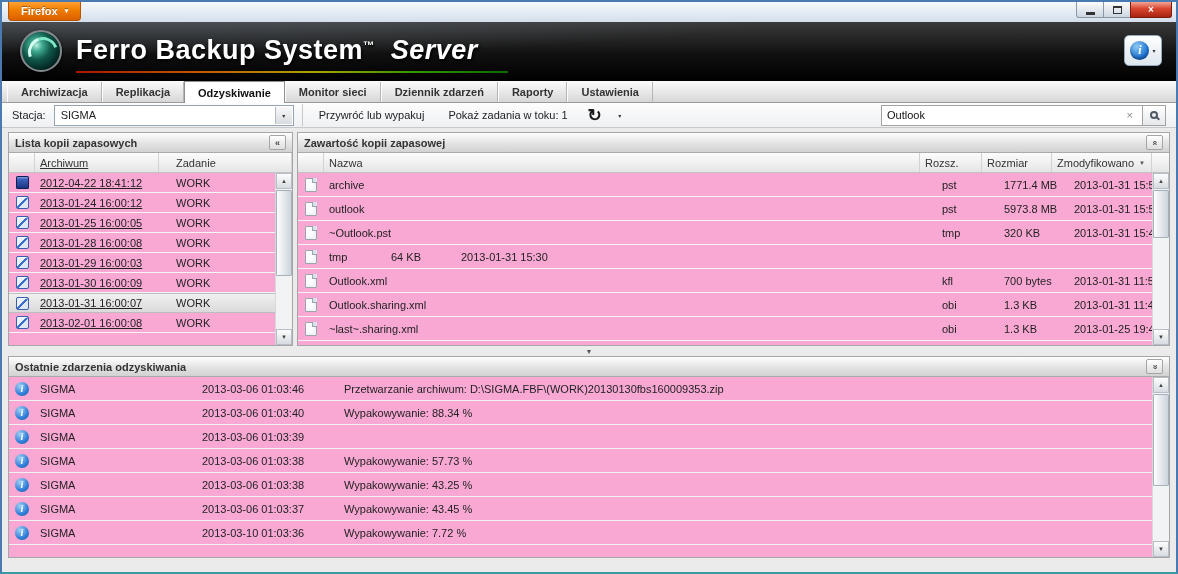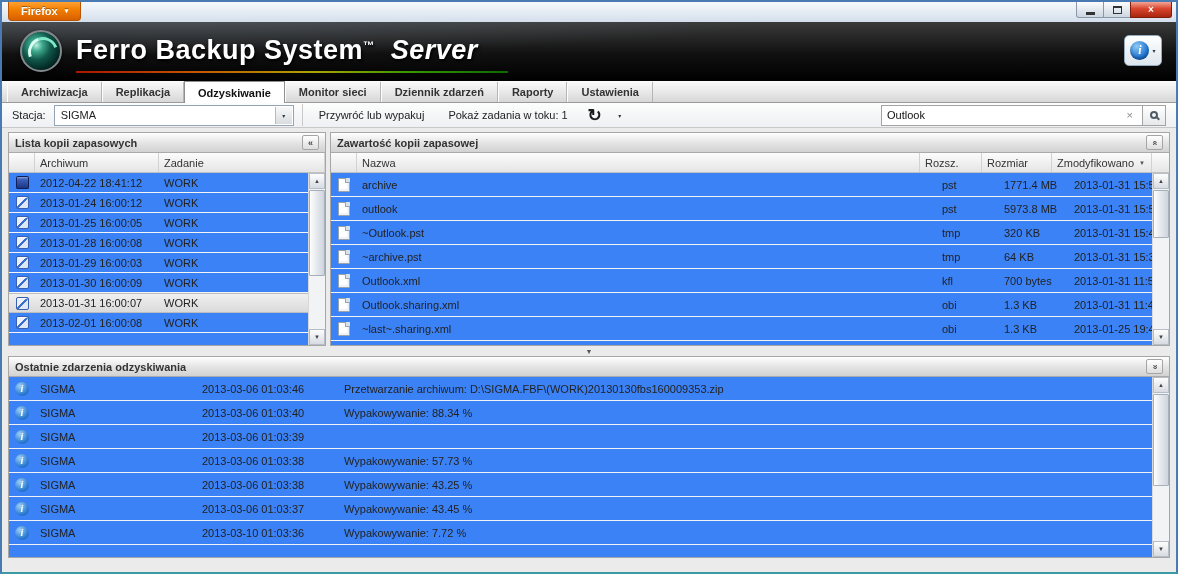--- a/index.html
+++ b/index.html
@@ -133,21 +133,21 @@
   .mag{ width:8px; height:8px; border:2px solid #4f5a66; border-radius:50%; position:relative; }
   .mag::after{
     content:""; position:absolute; width:5px; height:2px; background:#4f5a66;
     right:-4px; bottom:-2px; transform:rotate(45deg);
   }
   
   .main{ display:flex; gap:4px; padding:4px 6px 0 6px; height:218px; }
   .panel{
     border:1px solid #a6a6a6; background:#fff; display:flex; flex-direction:column; overflow:hidden;
   }
-  .left-panel{ width:318px; }
+  .left-panel{ width:285px; }
   .right-panel{ flex:1; }
   .panel-header{
     height:20px; flex:0 0 20px; display:flex; align-items:center; padding:0 6px;
     background:linear-gradient(#ffffff,#e3e3e3 55%,#d2d2d2); border-bottom:1px solid #aaa;
     font-weight:bold; color:#333;
   }
   .collapse-btn{
     margin-left:auto; width:17px; height:15px; border:1px solid #a5a5a5; border-radius:2px;
     background:linear-gradient(#fff,#ddd); color:#444; font-size:9px; font-weight:bold;
     display:flex; align-items:center; justify-content:center;
@@ -156,32 +156,32 @@
   .rot-down{ display:inline-block; transform:rotate(-90deg); }
   .theader{
     height:20px; flex:0 0 20px; display:flex;
     background:linear-gradient(#fcfcfc,#e5e5e5); border-bottom:1px solid #c2c2c2; color:#333;
   }
   .hcell{
     display:flex; align-items:center; padding:0 5px;
     border-right:1px solid #d2d2d2; white-space:nowrap; overflow:hidden;
   }
   .sort-arrow{ font-size:6px; color:#555; margin-left:5px; }
-  .rows{ position:relative; flex:1; background:#3b82f6; overflow:hidden; }
+  .rows{ position:relative; flex:1; background:#f9a8d4; overflow:hidden; }
   .lrow{ height:20px; display:flex; align-items:center; border-bottom:1px solid #f5f5f5; }
   .lrow.selected{
     background:linear-gradient(#f0f0f0,#dadada);
     border-top:1px solid #bdbdbd; border-bottom:1px solid #bdbdbd;
   }
   .rrow{ height:24px; display:flex; align-items:center; border-bottom:1px solid #f4f4f4; }
   .brow{ height:24px; display:flex; align-items:center; border-bottom:1px solid #f2f2f2; }
   .cell{ padding:0 5px; white-space:nowrap; overflow:hidden; display:flex; align-items:center; }
   .lc-icon{ width:26px; justify-content:center; }
-  .lc-arch{ width:124px; }
-  .lc-task{ flex:1; }
+  .lc-arch{ width:124px;text-decoration:underline; }
+  .lc-task{ flex:1;margin-left:12px; }
   .rc-icon{ width:26px; justify-content:center; }
   .rc-name{ flex:1; }
   .rc-ext{ width:62px; }
   .rc-size{ width:70px; }
   .rc-mod{ width:100px; }
   .rc-sp{ width:17px; border-right:none; }
   .bc-icon{ width:26px; justify-content:center; }
   .bc-station{ width:162px; }
   .bc-time{ width:142px; }
   .bc-msg{ flex:1; }
@@ -431,21 +431,20 @@
             </div>
           <div class="cell rc-name">~Outlook.pst</div>
           <div class="cell rc-ext">tmp</div>
           <div class="cell rc-size">320 KB</div>
           <div class="cell rc-mod">2013-01-31 15:47</div>
         </div>
         <div class="rrow">
           <div class="cell rc-icon">
               <span class="file-icon"></span>
             </div>
-          <div class="cell rc-name">~archive.pst</div>
           <div class="cell rc-ext">tmp</div>
           <div class="cell rc-size">64 KB</div>
           <div class="cell rc-mod">2013-01-31 15:30</div>
         </div>
         <div class="rrow">
           <div class="cell rc-icon">
               <span class="file-icon"></span>
             </div>
           <div class="cell rc-name">Outlook.xml</div>
           <div class="cell rc-ext">kfl</div>

